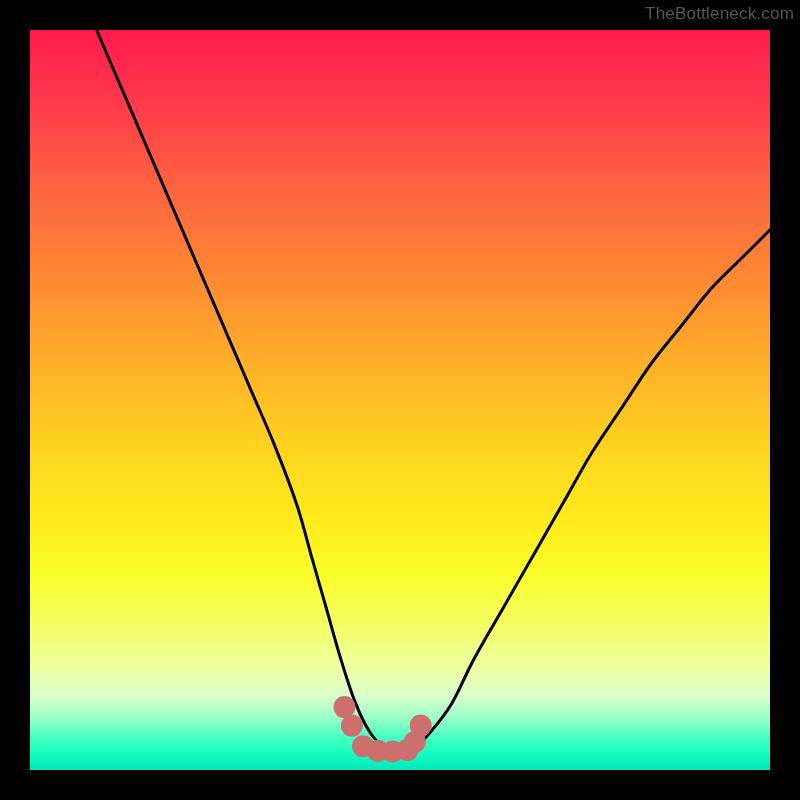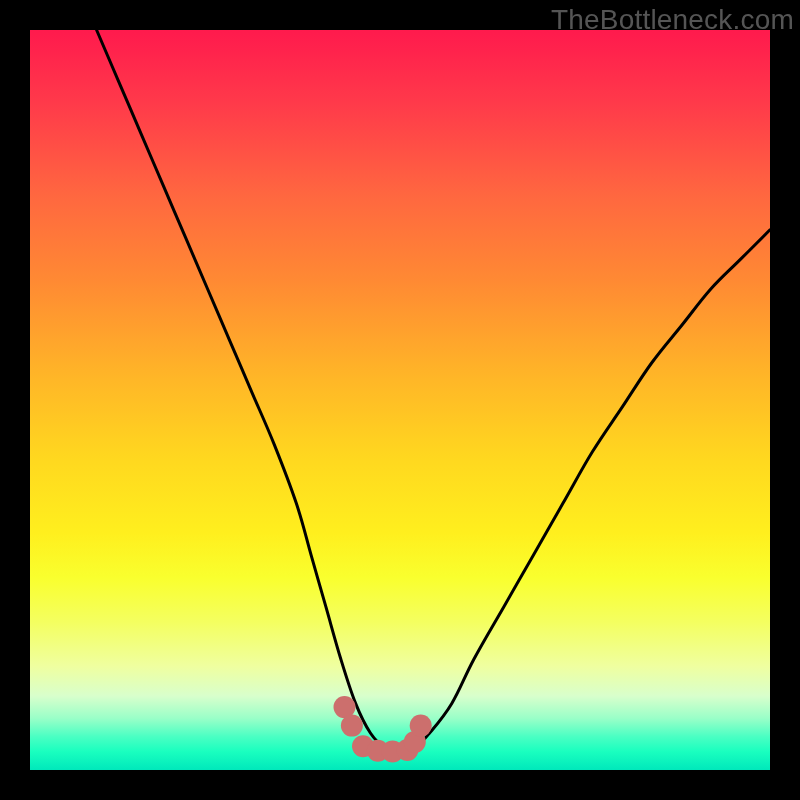--- a/index.html
+++ b/index.html
@@ -41,21 +41,21 @@
       #4affc3 95.5%,
       #1affbf 97.5%,
       #00e8bb 100%
     );
   }
   .watermark {
     position: absolute;
     top: 4px;
     right: 6px;
     color: #555;
-    font-size: 28px;
+    font-size: 17px;
     letter-spacing: 0.2px;
     font-weight: 400;
     user-select: none;
   }
   svg.curve {
     position: absolute;
     top: 0;
     left: 0;
     width: 740px;
     height: 740px;

